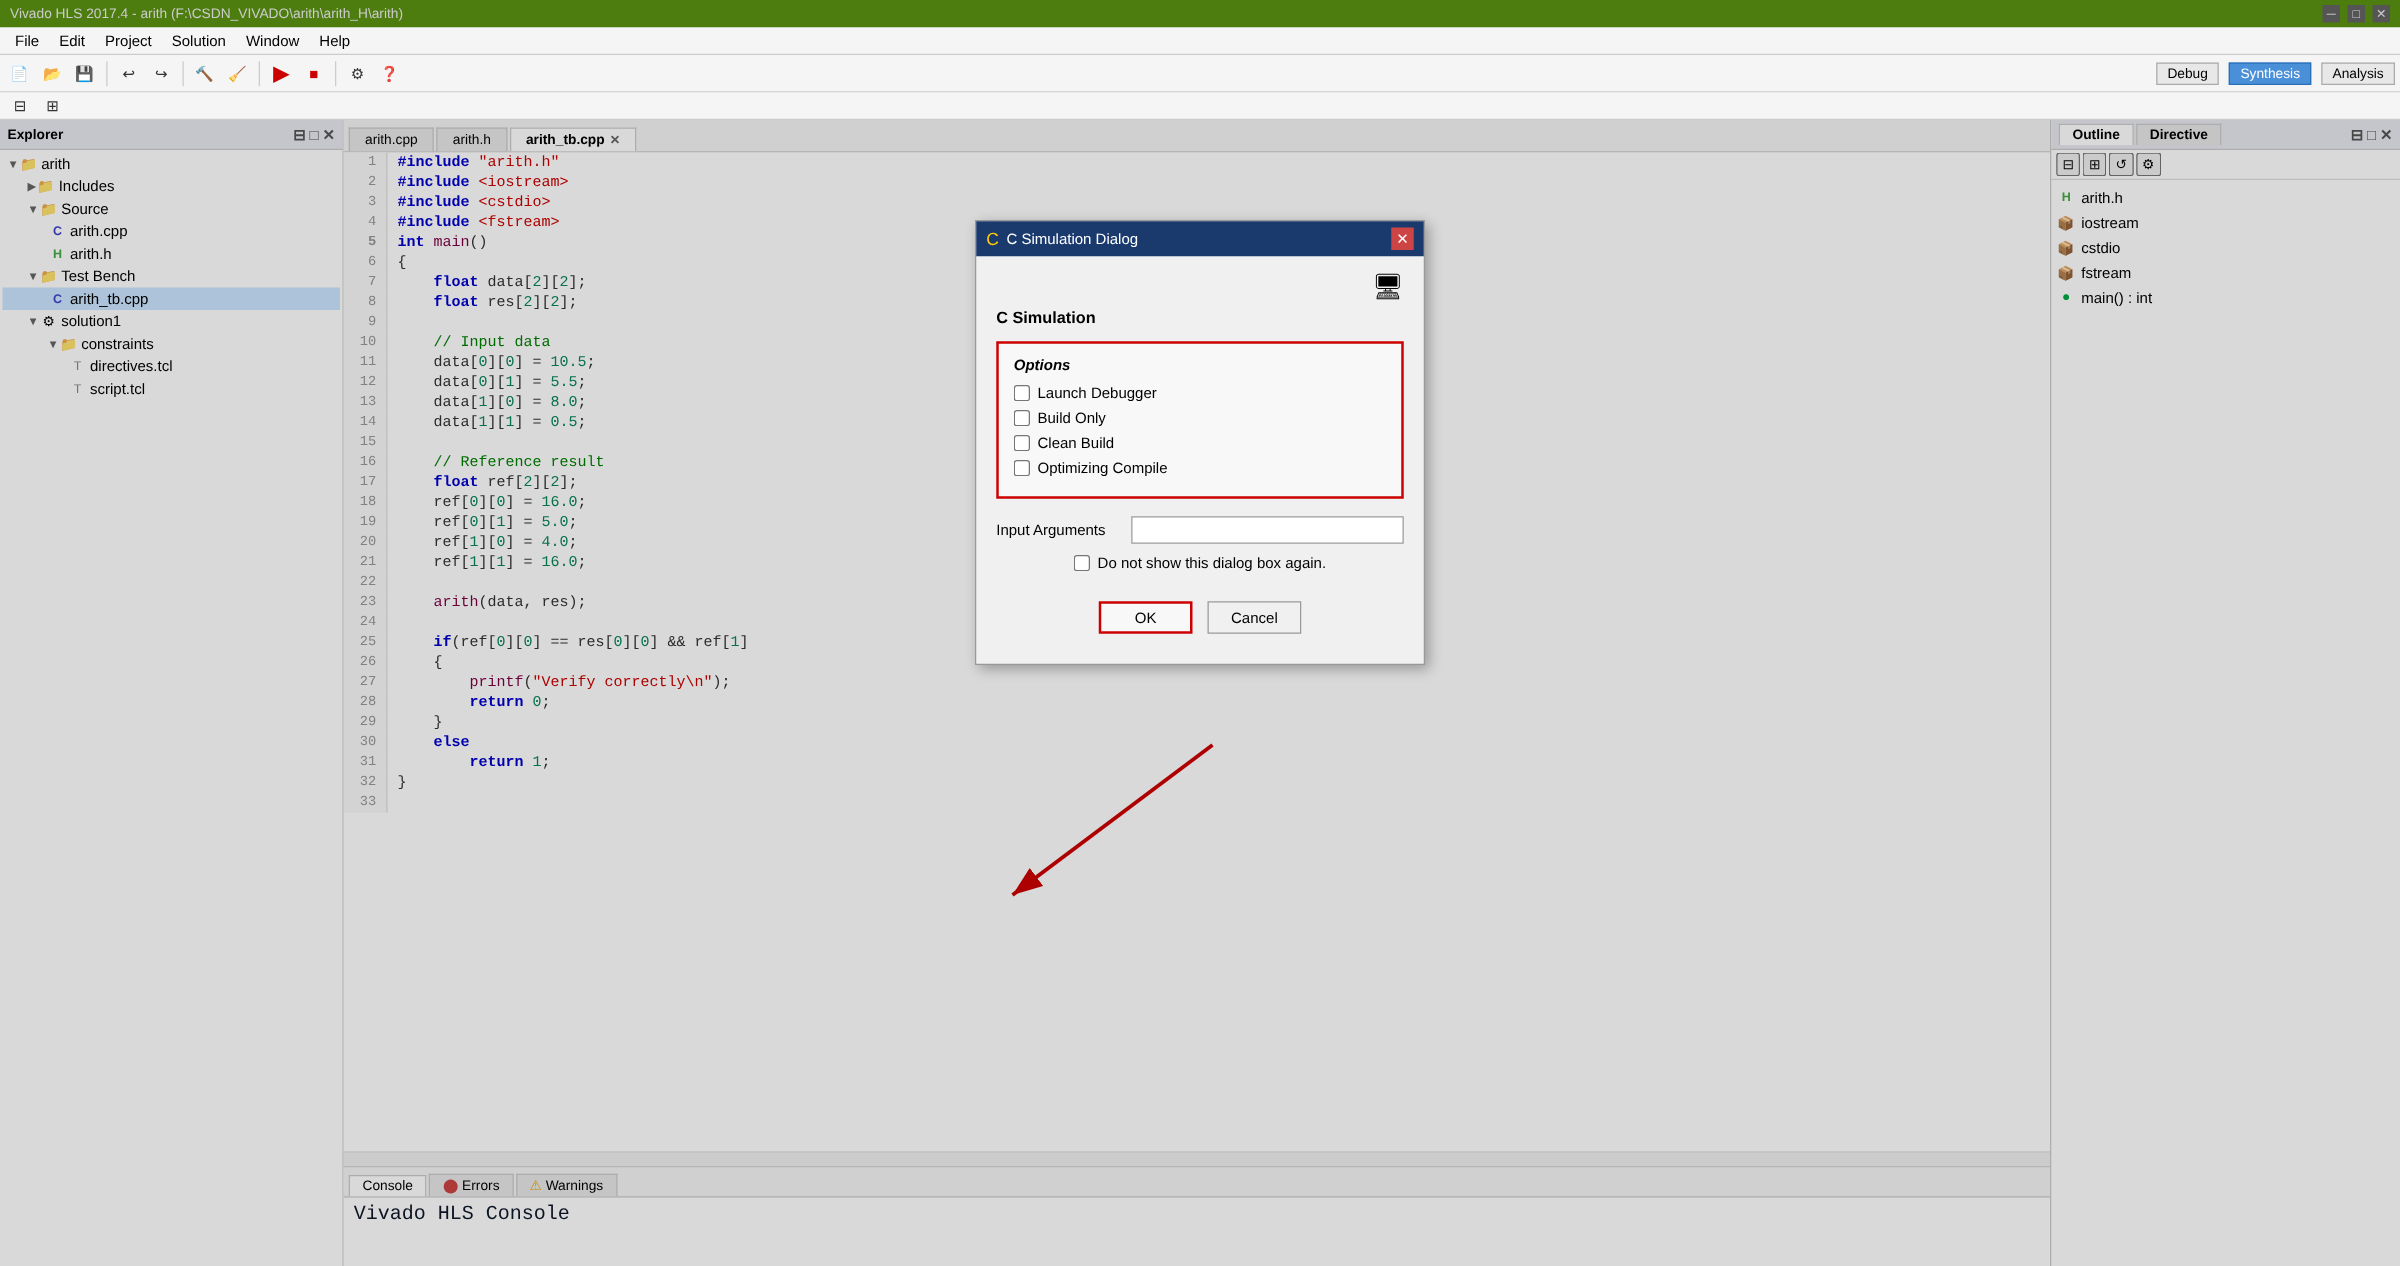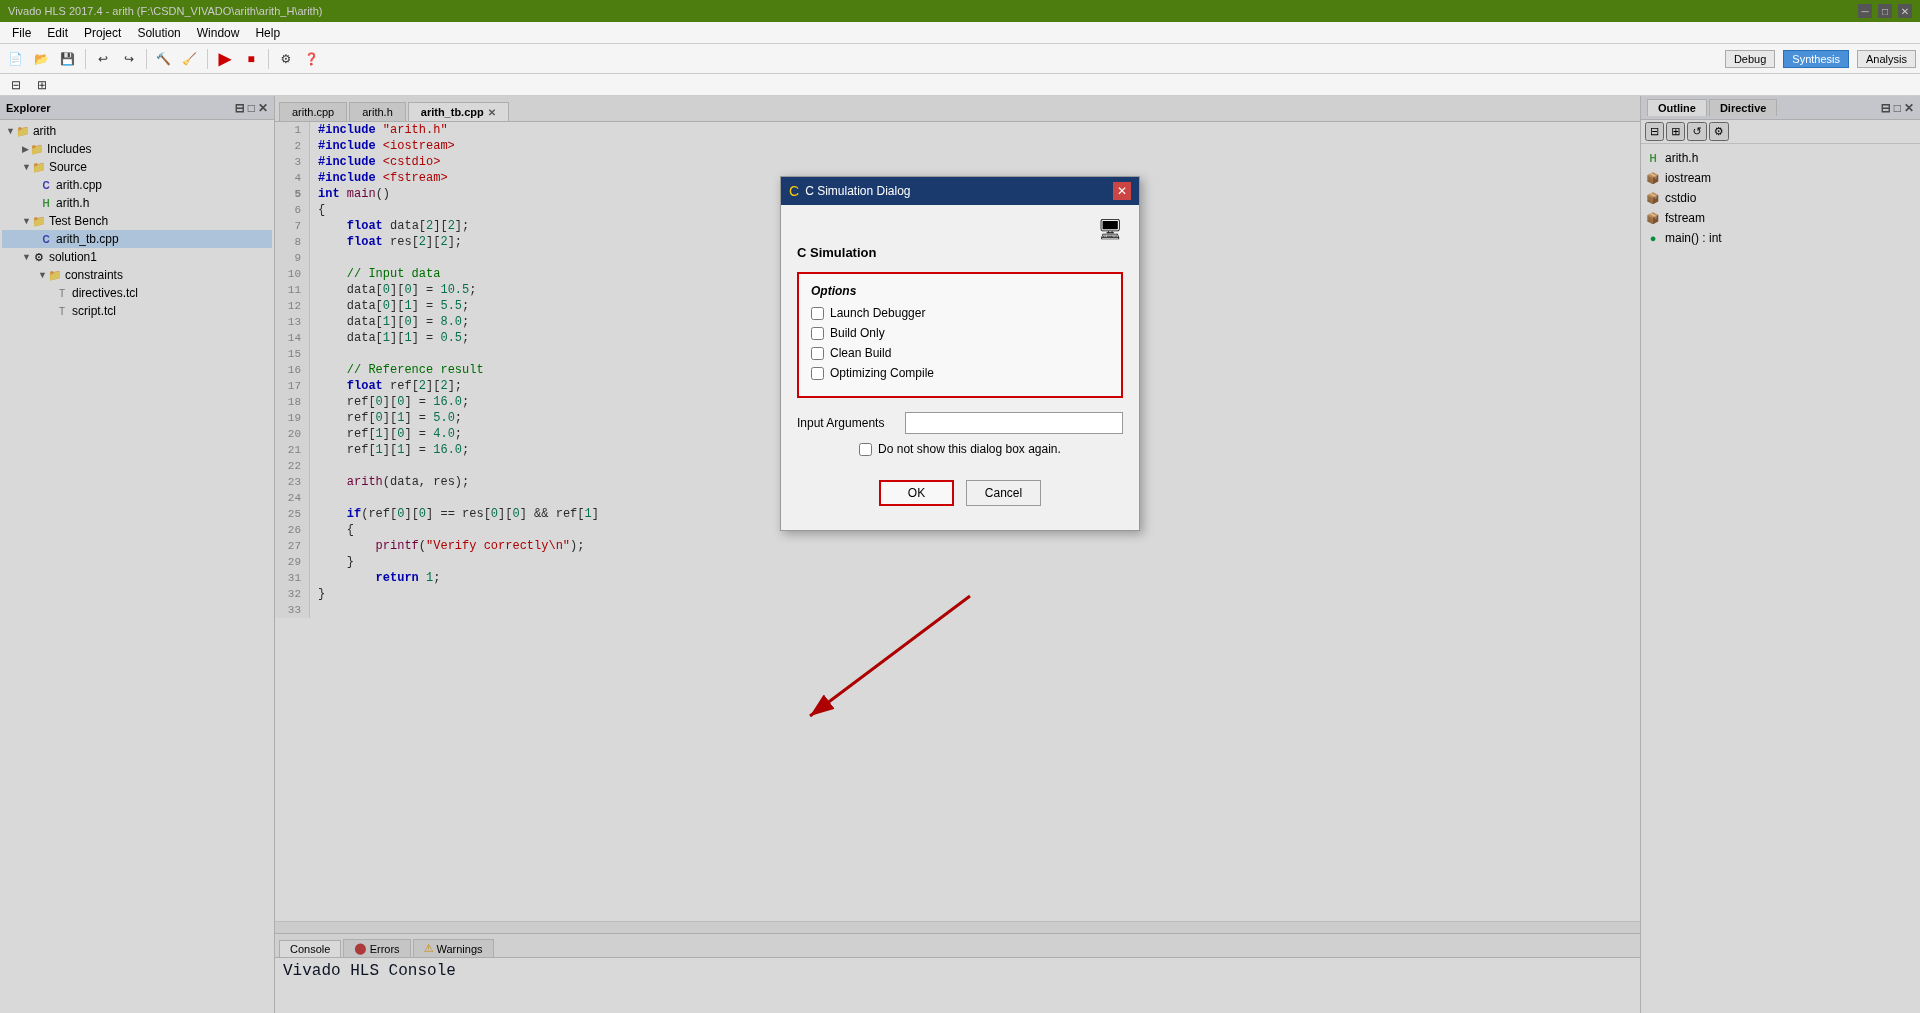--- a/index.html
+++ b/index.html
@@ -596,22 +596,30 @@
           </div>
         <div class="code-line">
             <span class="line-num">26</span>
             <span class="line-content">    {</span>
           </div>
         <div class="code-line">
             <span class="line-num">27</span>
             <span class="line-content">        <span class="fn">printf</span>(<span class="str">"Verify correctly\n"</span>);</span>
           </div>
         <div class="code-line">
+            <span class="line-num">28</span>
+            <span class="line-content">        <span class="kw">return</span> <span class="num">0</span>;</span>
+          </div>
+        <div class="code-line">
             <span class="line-num">29</span>
             <span class="line-content">    }</span>
+          </div>
+        <div class="code-line">
+            <span class="line-num">30</span>
+            <span class="line-content">    <span class="kw">else</span></span>
           </div>
         <div class="code-line">
             <span class="line-num">31</span>
             <span class="line-content">        <span class="kw">return</span> <span class="num">1</span>;</span>
           </div>
         <div class="code-line">
             <span class="line-num">32</span>
             <span class="line-content">}</span>
           </div>
         <div class="code-line">

